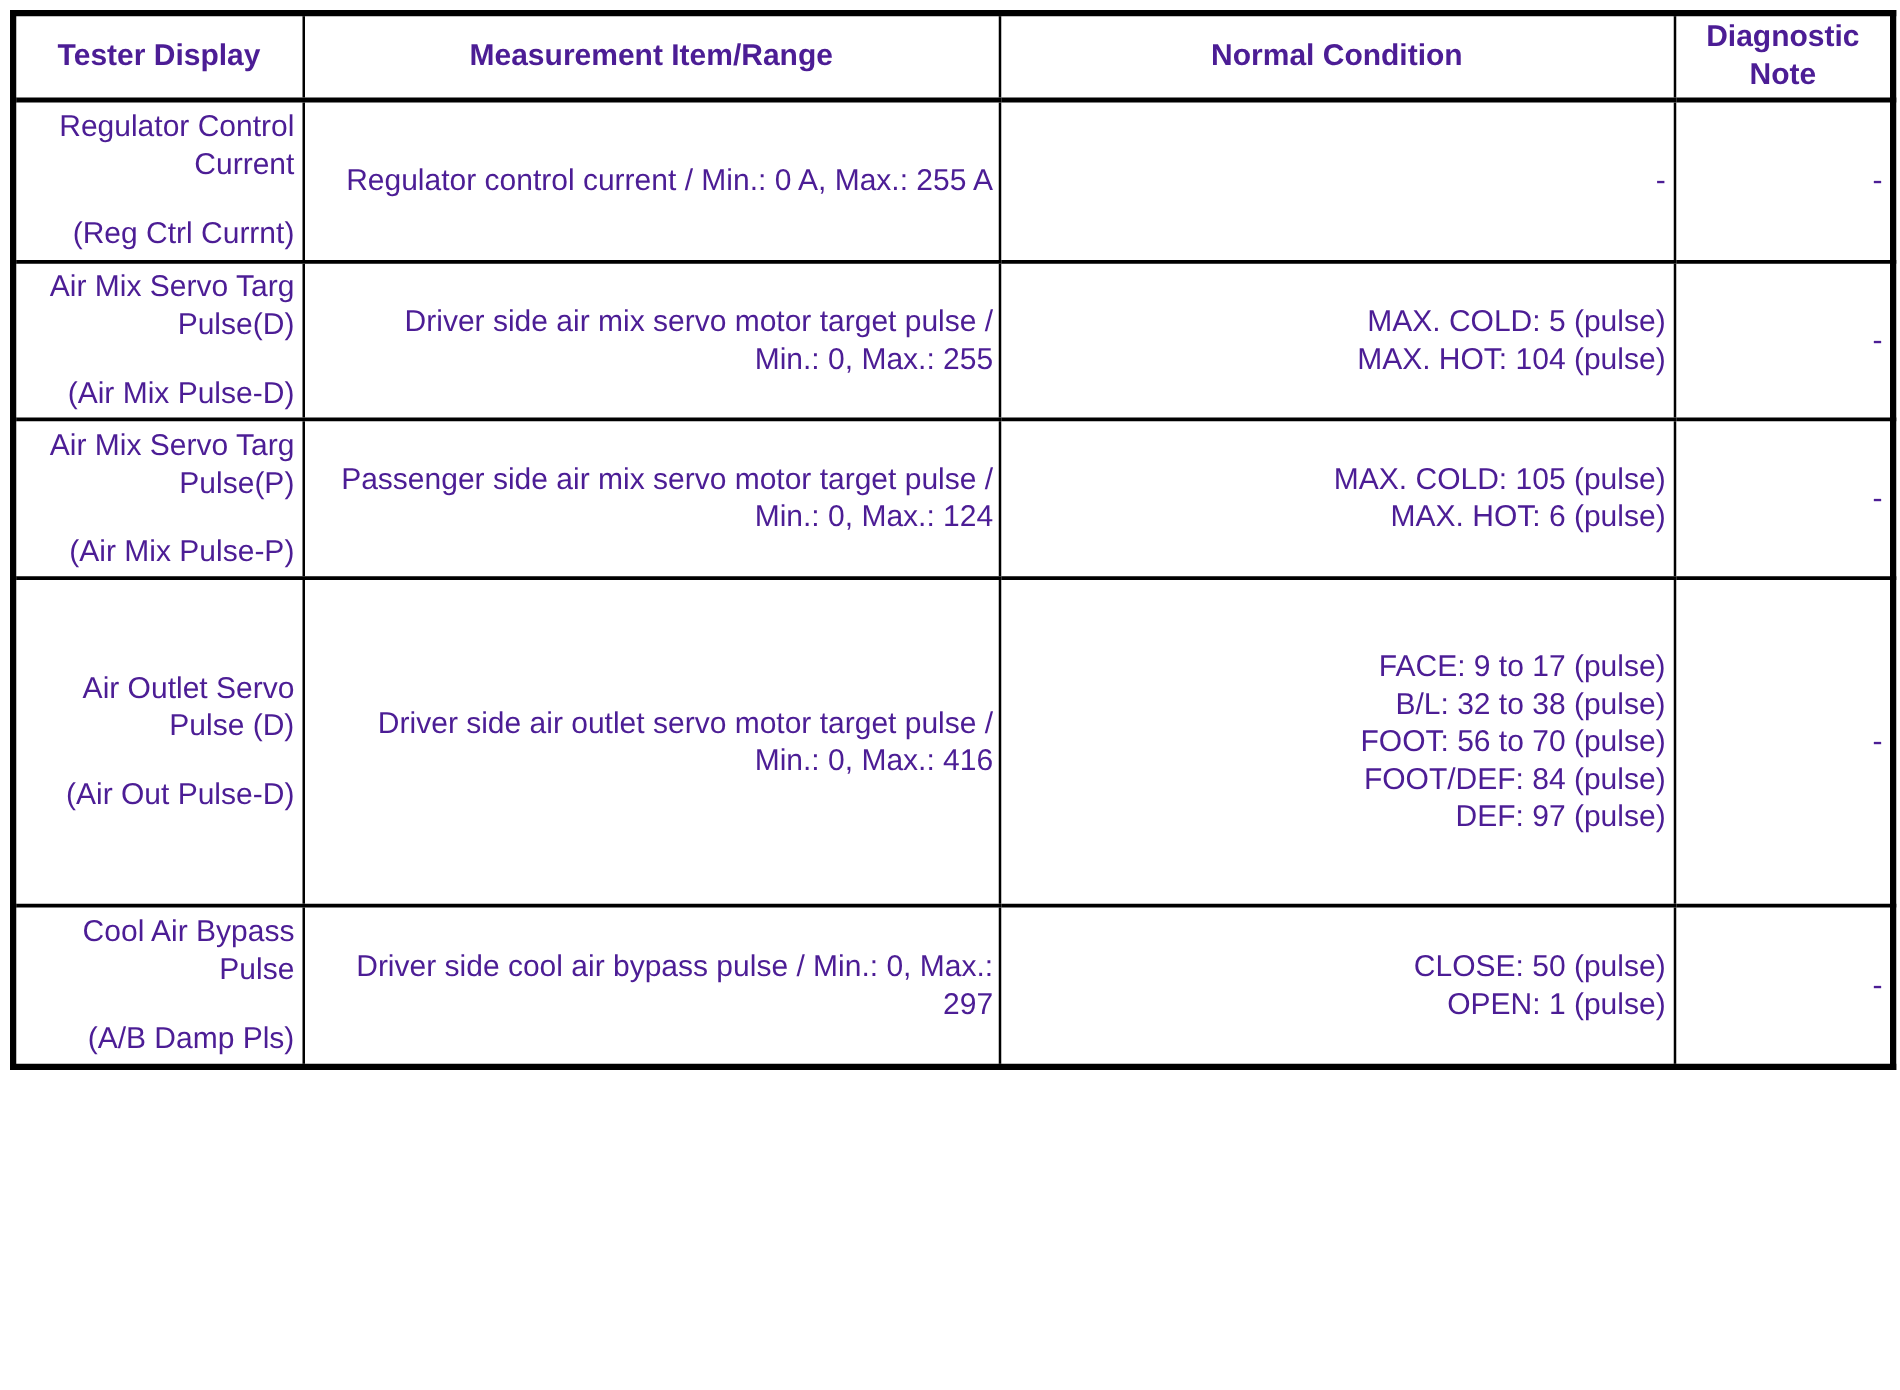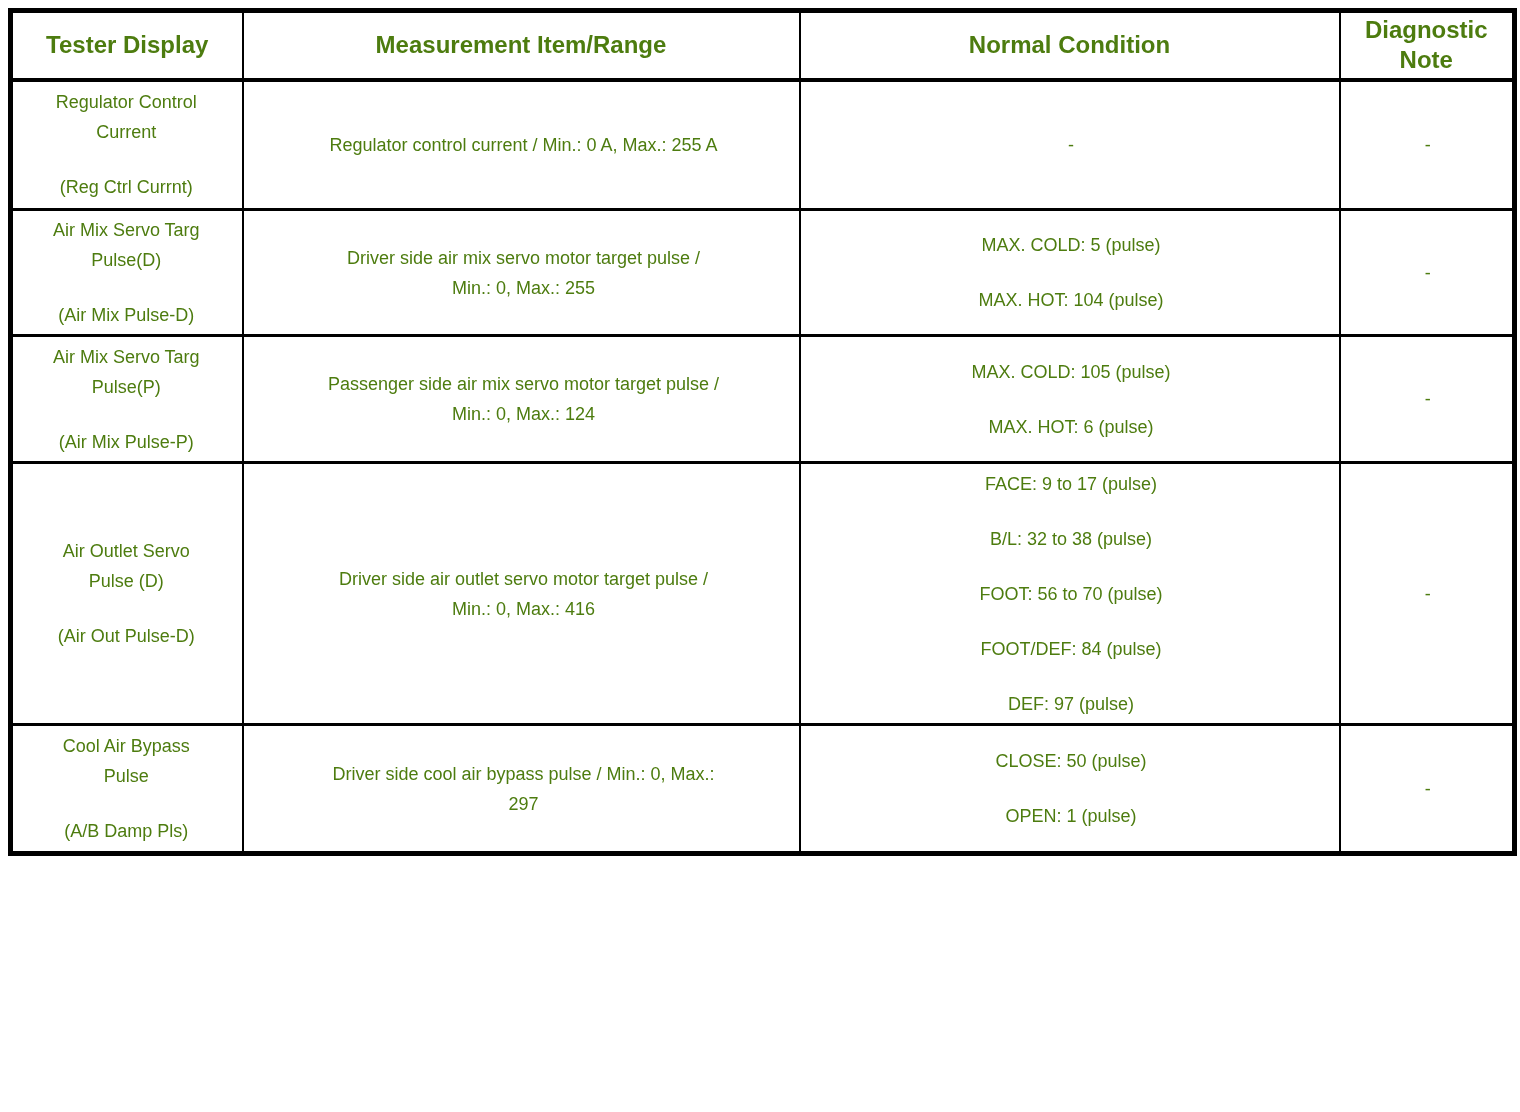--- a/index.html
+++ b/index.html
@@ -5,21 +5,21 @@
   html, body {
     margin: 0;
     padding: 0;
     background: #ffffff;
   }
   .page {
     position: relative;
     width: 1520px;
     height: 1112px;
     background: #ffffff;
-    color: #4d7c0f;
+    color: #4c1d95;
     font-family: "Liberation Sans", sans-serif;
   }
   table.data-table {
     position: absolute;
     left: 8px;
     top: 8px;
     width: 1504px;
     border-collapse: collapse;
     table-layout: fixed;
     border: 5px solid #000000;
@@ -49,36 +49,36 @@
 
   tbody tr:nth-child(1) { height: 130px; }
   tbody tr:nth-child(2) { height: 126px; }
   tbody tr:nth-child(3) { height: 127px; }
   tbody tr:nth-child(4) { height: 262px; }
   tbody tr:nth-child(5) { height: 129px; }
   tbody tr:nth-child(6) { height: 127px; font-style: italic; }
   tbody tr:nth-child(7) { height: 126px; }
 
   td {
-    font-size: 18px;
+    font-size: 24px;
     line-height: 30px;
     vertical-align: middle;
-    text-align: center;
+    text-align: right;
   }
   td p {
     margin: 0;
     white-space: pre-line;
   }
   td.c1 { padding: 0 6px 0 4px; }
   td.c2 { padding: 0 4px 0 9px; }
   td.c3 { padding: 0 6px 0 9px; }
   td.c4 { padding: 0 6px 0 9px; }
 
   td.c1 .name { margin-bottom: 25px; }
-  td.c3 .conds p + p { margin-top: 25px; }
+  td.c3 .conds p + p { }
 </style>
 </head>
 <body>
 
 <div class="page">
   <table class="data-table">
     <colgroup>
       <col class="c1">
         <col class="c2">
         <col class="c3">

